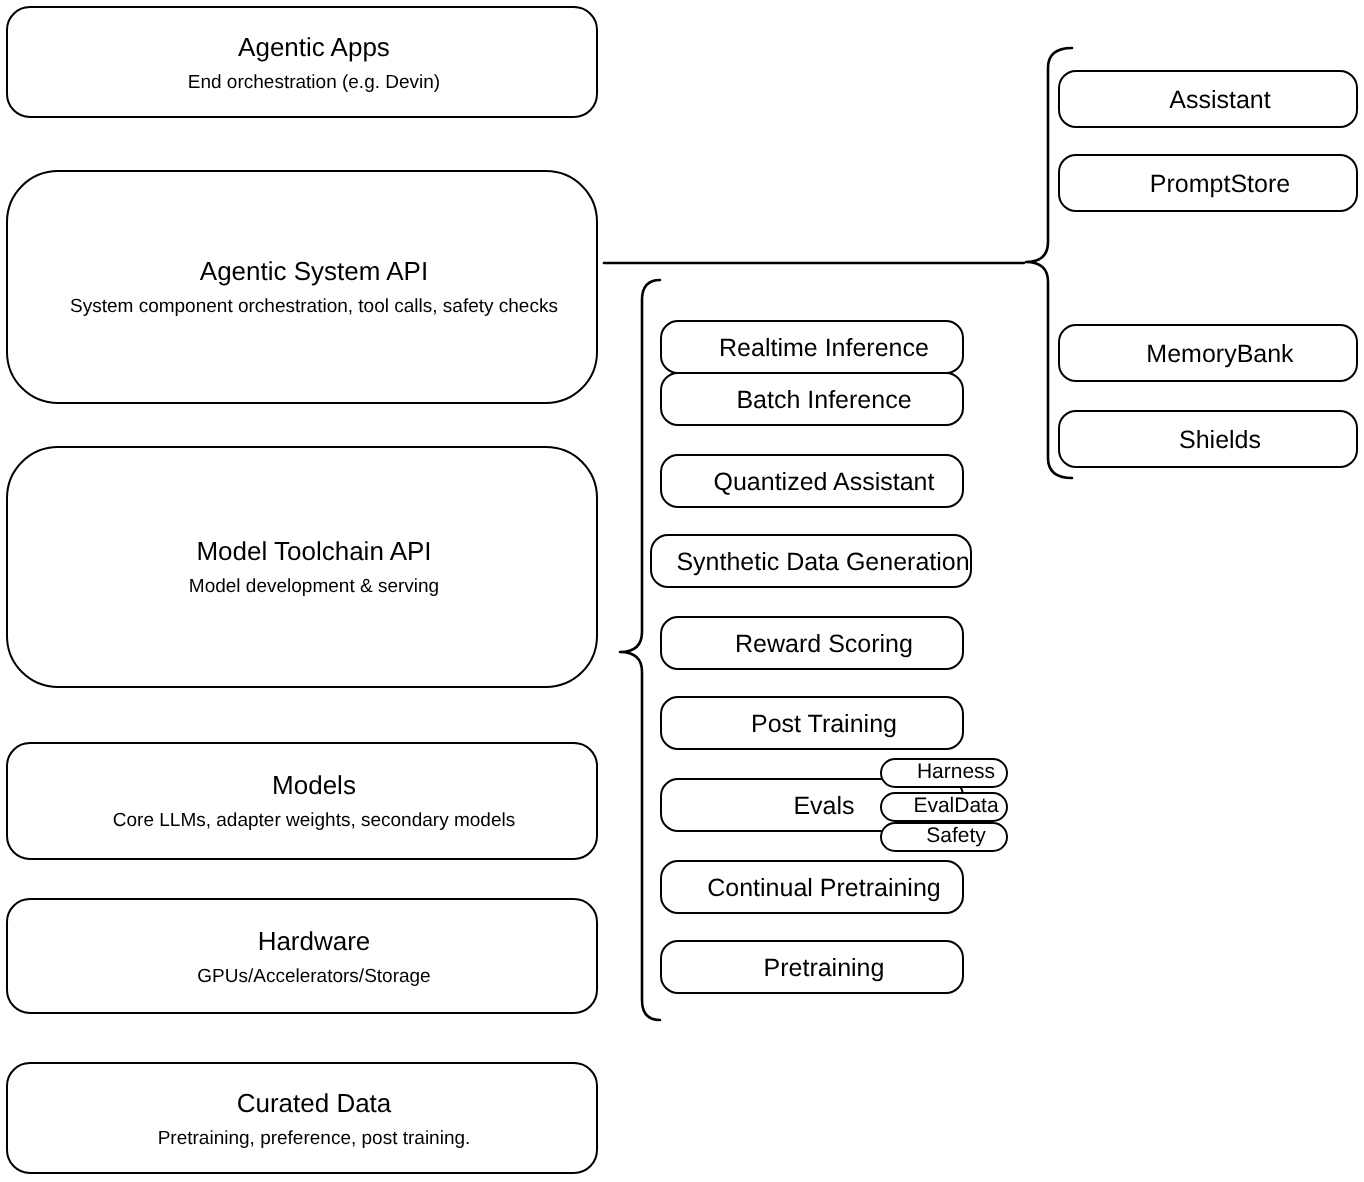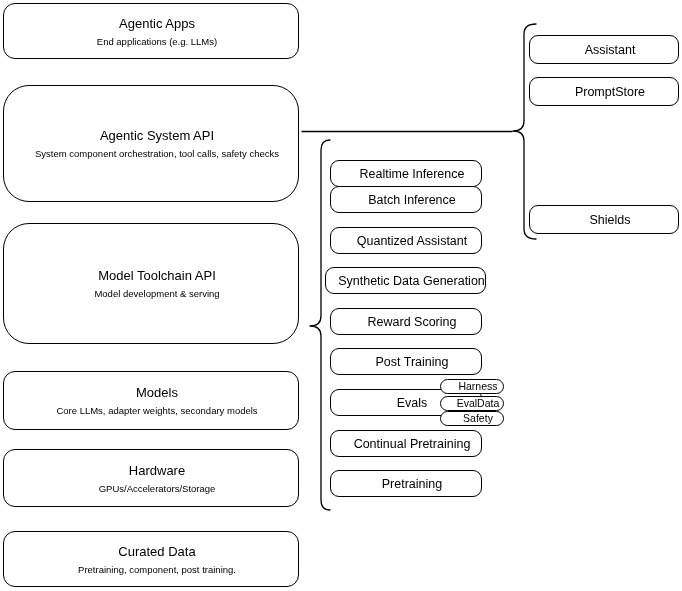--- a/index.html
+++ b/index.html
@@ -94,21 +94,21 @@
 <div id="canvas">
 
   <svg id="connector-layer" width="682" height="591" viewBox="0 0 682 591">
     <path d="M 330 140 Q 321 140 321 150 L 321 316 Q 321 326 310 326 Q 321 326 321 336 L 321 500 Q 321 510 330 510"></path>
     <path d="M 536 24 Q 524 24 524 34 L 524 121 Q 524 131 513 131 Q 524 131 524 141 L 524 229 Q 524 239 536 239"></path>
     <path d="M 302 131.5 L 512 131.5"></path>
   </svg>
 
   <div class="box lbox r12" style="top:3px;height:56px;">
     <div class="title">Agentic Apps</div>
-    <div class="subtitle">End applications (e.g. LLMs)</div>
+    <div class="subtitle">End orchestration (e.g. Devin)</div>
   </div>
 
   <div class="box lbox r26" style="top:85px;height:117px;">
     <div class="title">Agentic System API</div>
     <div class="subtitle">System component orchestration, tool calls, safety checks</div>
   </div>
 
   <div class="box lbox r26" style="top:223px;height:121px;">
     <div class="title">Model Toolchain API</div>
     <div class="subtitle">Model development &amp; serving</div>
@@ -119,21 +119,21 @@
     <div class="subtitle">Core LLMs, adapter weights, secondary models</div>
   </div>
 
   <div class="box lbox r12" style="top:449px;height:58px;">
     <div class="title">Hardware</div>
     <div class="subtitle">GPUs/Accelerators/Storage</div>
   </div>
 
   <div class="box lbox r12" style="top:531px;height:56px;">
     <div class="title">Curated Data</div>
-    <div class="subtitle">Pretraining, component, post training.</div>
+    <div class="subtitle">Pretraining, preference, post training.</div>
   </div>
 
   <div class="box mbox" style="top:160px;">Realtime Inference</div>
 
   <div class="box mbox" style="top:186px;">Batch Inference</div>
 
   <div class="box mbox" style="top:227px;">Quantized Assistant</div>
 
   <div class="box mbox" style="top:267px;left:325px;width:161px;">Synthetic Data Generation</div>
 
@@ -151,16 +151,17 @@
 
   <div class="box pill" style="top:396px;">EvalData</div>
 
   <div class="box pill" style="top:411px;">Safety</div>
 
   <div class="box rbox" style="top:35px;">Assistant</div>
 
   <div class="box rbox" style="top:77px;">PromptStore</div>
 
 
+  <div class="box rbox" style="top:162px;">MemoryBank</div>
 
   <div class="box rbox" style="top:205px;">Shields</div>
 
 </div>
 
 </body></html>

